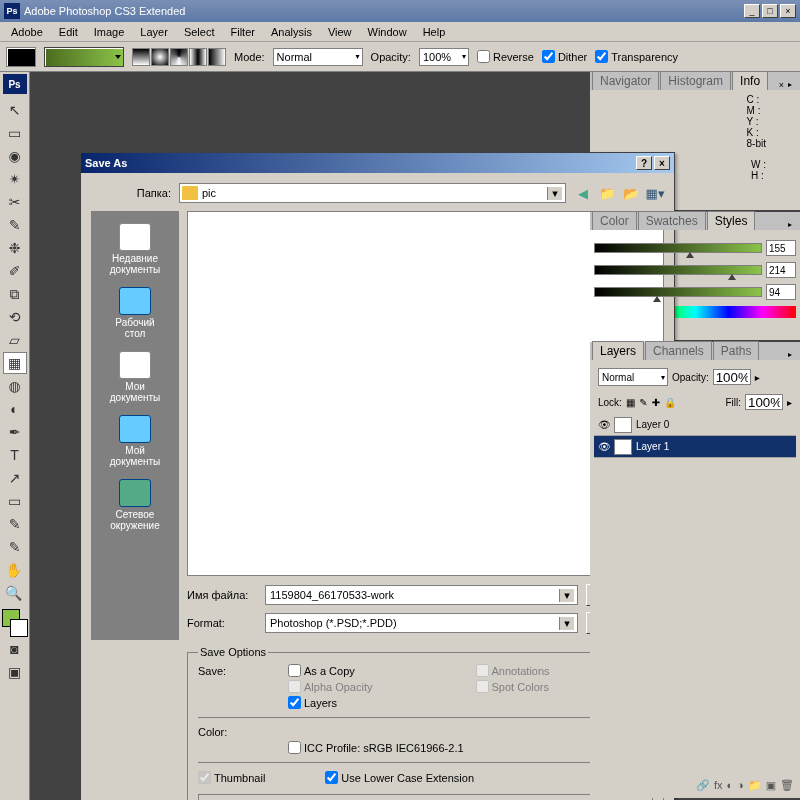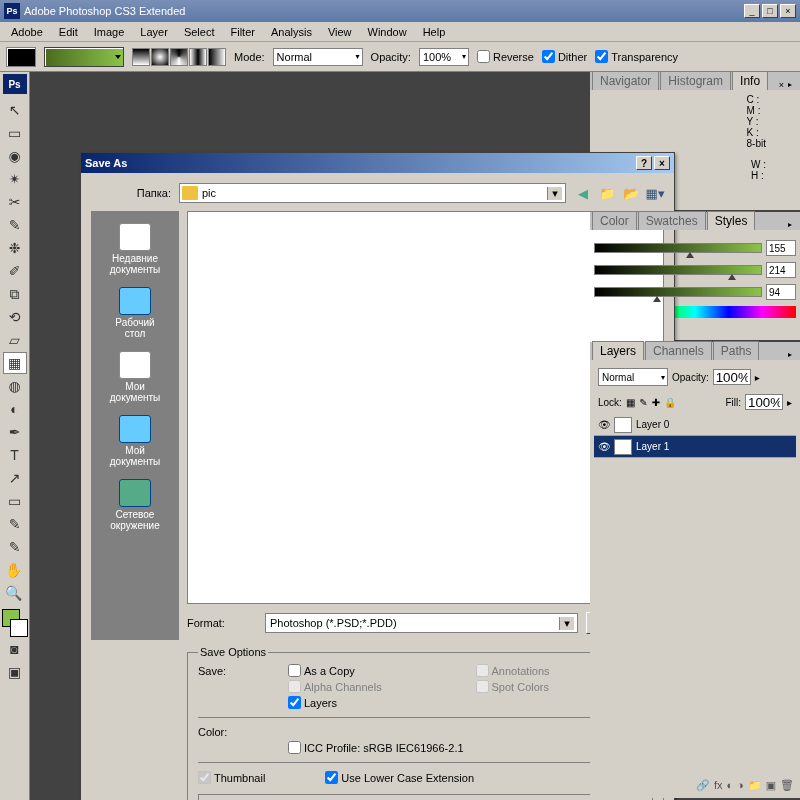--- a/index.html
+++ b/index.html
@@ -234,20 +234,27 @@
               <div class="place">
                   <div class="picon net"></div>
                   <span>Сетевое окружение</span>
                 </div>
             </div>
             <div style="flex:1;display:flex;flex-direction:column;">
               <div class="filelist" style="flex:1;"></div>
 
               <div class="bottom" style="margin-left:0;">
                 <div class="row">
+                  <span class="rlbl">Имя файла:</span>
+                  <div class="combo">
+                      <span>1159804_66170533-work</span>
+                    </div>
+                  <div class="btn">Сохранить</div>
+                </div>
+                <div class="row">
                   <span class="rlbl">Format:</span>
                   <div class="combo">
                       <span>Photoshop (*.PSD;*.PDD)</span>
                     </div>
                   <div class="btn">Отмена</div>
                 </div>
               </div>
             </div>
           </div>
 
@@ -259,21 +266,21 @@
                   <input type="checkbox" style="">
                   <span>As a Copy</span>
                 </label>
               <label class="chk disabled">
                   <input type="checkbox" disabled="" style="">
                   <span>Annotations</span>
                 </label>
               <span></span>
               <label class="chk disabled">
                   <input type="checkbox" disabled="" style="">
-                  <span>Alpha Channels</span>
+                  <span>Alpha Opacity</span>
                 </label>
               <label class="chk disabled">
                   <input type="checkbox" disabled="" style="">
                   <span>Spot Colors</span>
                 </label>
               <span></span>
               <label class="chk">
                   <input type="checkbox" checked="" style="">
                   <span>Layers</span>
                 </label>

